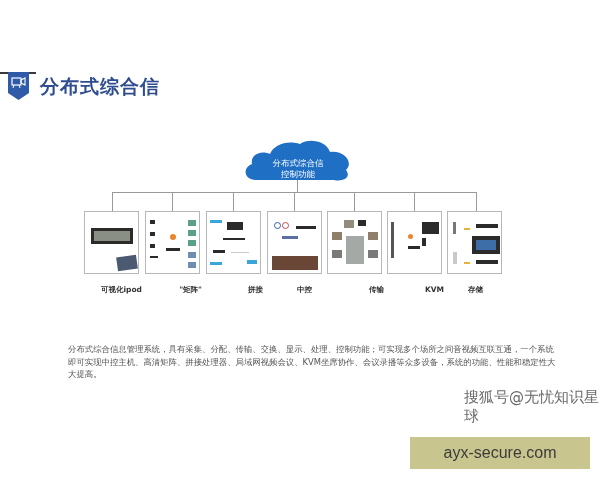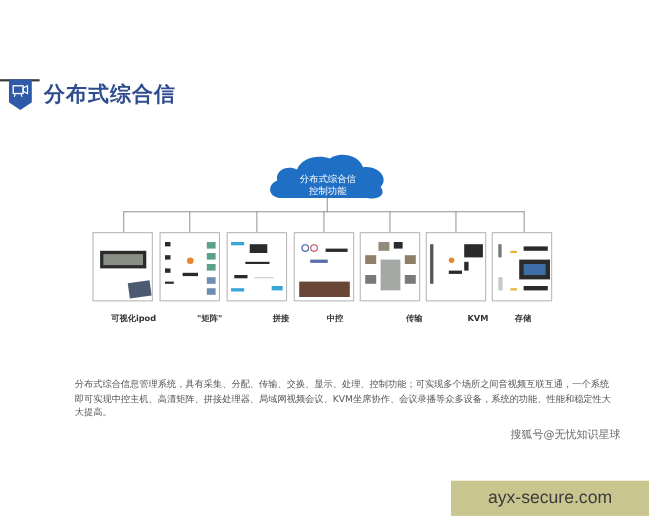--- a/index.html
+++ b/index.html
@@ -8,21 +8,21 @@
     .abs { position:absolute; }
     .hdr-line { left:0; top:72px; width:36px; height:2px; background:#3a3a3a; }
     .badge { left:8px; top:72px; width:21px; height:28px; }
     .title { left:40px; top:74px; font-size:19px; font-weight:bold; color:#2f4d8e; letter-spacing:1px; line-height:24px; }
     .cloud { left:242px; top:138px; width:112px; height:44px; }
     .cloud-text { left:248px; top:158px; width:100px; text-align:center; color:#fff; font-size:8.5px; line-height:11px; }
     .line { background:#9a9a9a; }
     .panel { top:211px; width:55px; height:63px; border:1px solid #b8b8b8; background:#fff; box-sizing:border-box; overflow:hidden; }
     .plabel { top:285px; width:60px; text-align:right; font-size:7.5px; font-weight:bold; color:#333; }
     .desc { left:68px; top:327px; width:490px; font-size:8.4px; color:#555; line-height:12.6px;margin-top:16px; }
-    .source { left:464px; top:388px; font-size:10px; color:#6a6a6a; }
+    .source { left:464px; top:388px; font-size:15px; color:#6a6a6a; }
     .wm { left:410px; top:437px; width:180px; height:32px; background:#c9c58e; color:#3b3b3b; font-size:16px;
       line-height:32px; text-align:center; font-family: "Liberation Sans", sans-serif; }
     .blk { position:absolute; background:#2b2b2b; }
     .cy { position:absolute; background:#3aa5d8; }
     .gr { position:absolute; background:#7c8a7a; }
     .lg { position:absolute; background:#c9c9c9; }
   </style>
 </head>
 <body>
 

